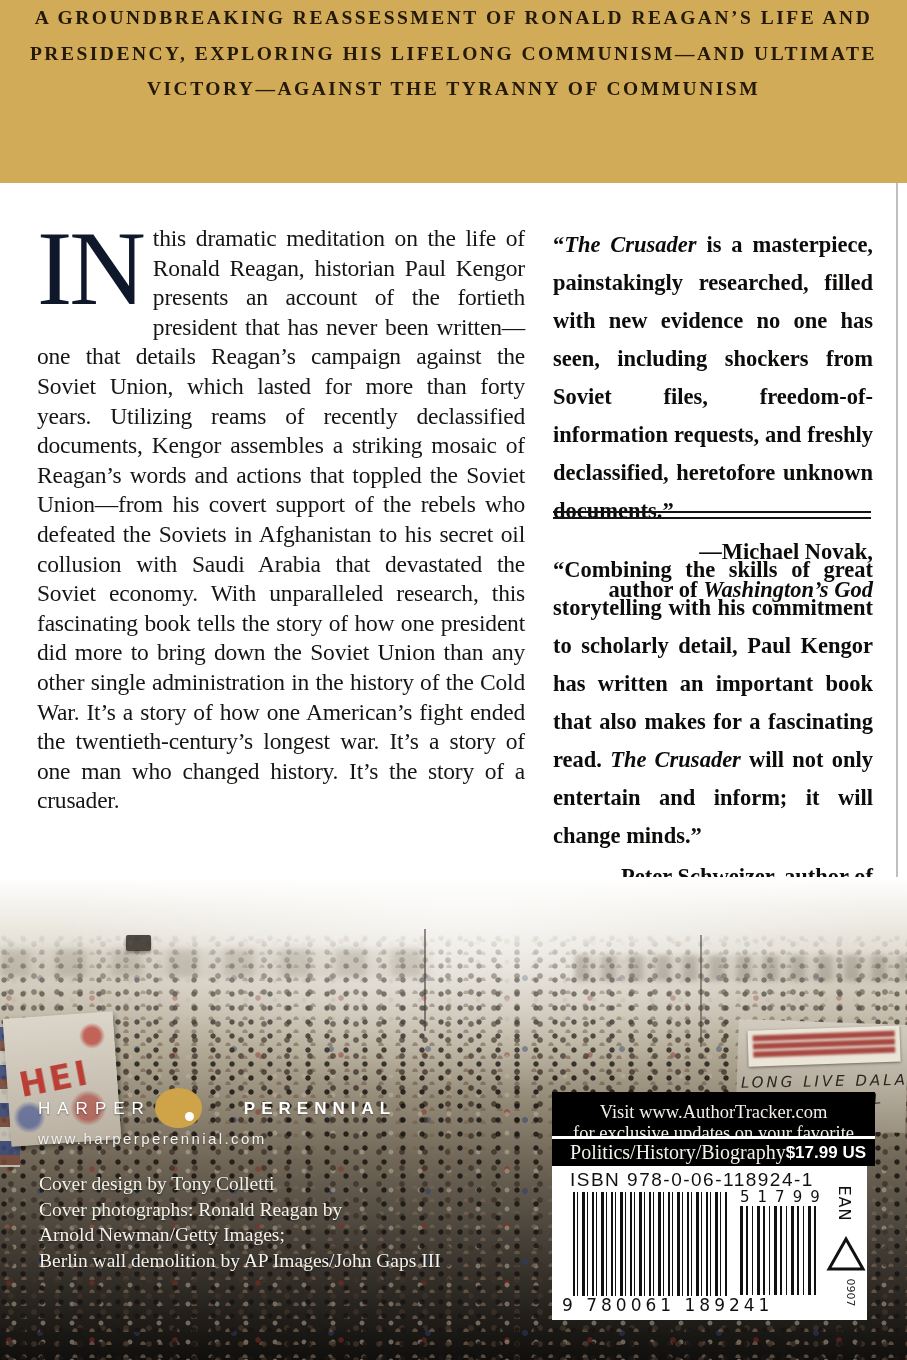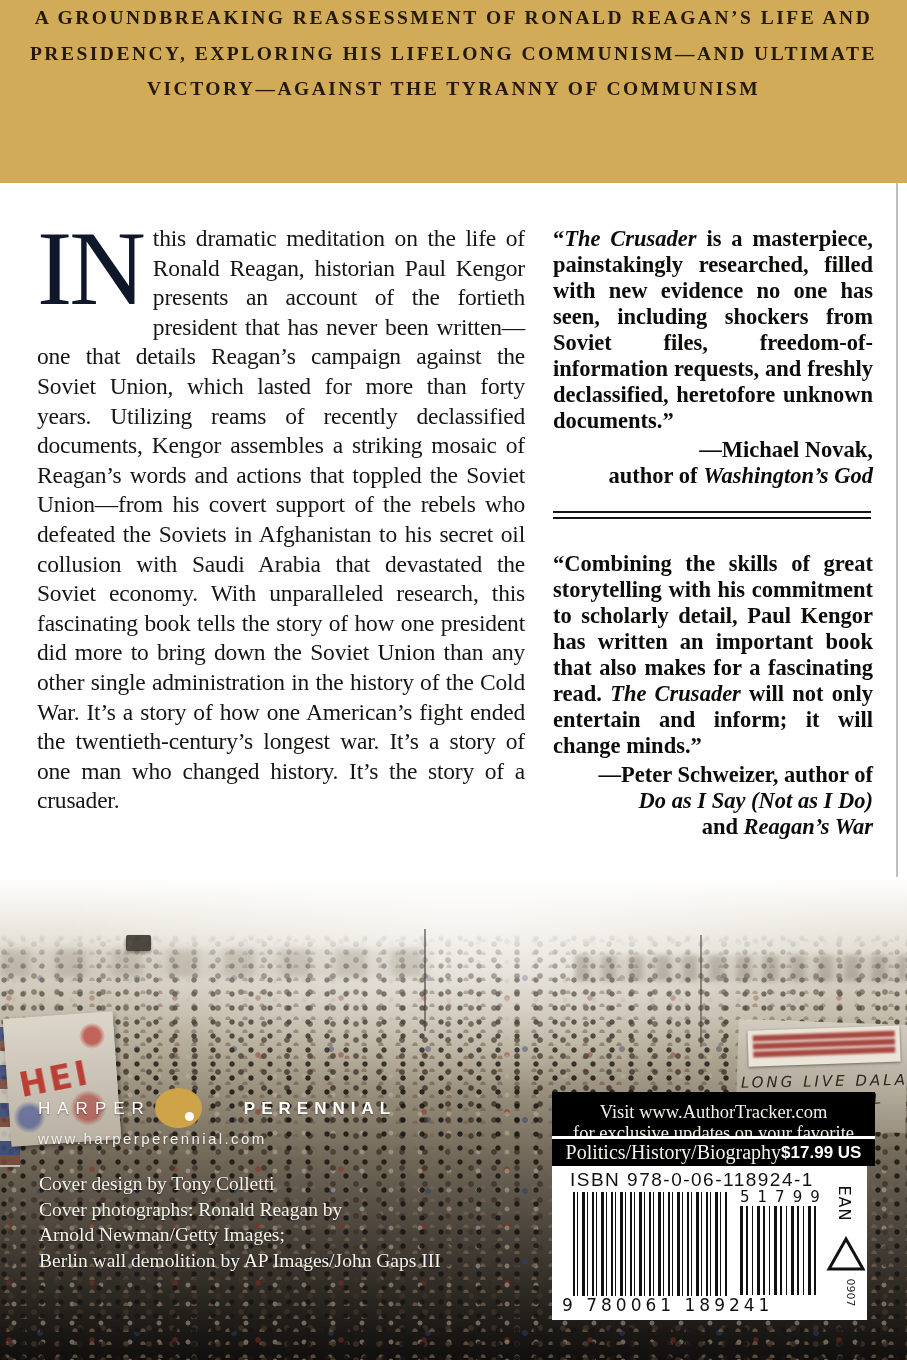--- a/index.html
+++ b/index.html
@@ -28,21 +28,21 @@
     text-align:justify; color:#171513;
   }
   .dropcap {
     float:left; font-size:106px; line-height:84px; height:86px;
     color:#0f172a; margin:3px 10px 0 0; letter-spacing:-3px; font-weight:normal;
   }
 
   
   .quote {
     position:absolute; left:553px; width:320px;
-    font-weight:bold; font-size:22.5px; line-height:26px;
+    font-weight:bold; font-size:22.5px; line-height:38px;
     text-align:justify; color:#0d0c0b;
   }
   .quote1 { top:226px; }
   .quote2 { top:551px; }
   .quote p { margin:0; }
   .quote .attr { text-align:right; margin-top:3px; font-weight:bold; }
   .quote em { font-style:italic; }
 
   .divider {
     position:absolute; left:553px; top:511px; width:318px; height:4px;
@@ -147,21 +147,21 @@
 
   
   .at-box {
     position:absolute; left:552px; top:215px; width:323px; height:44px;
     background:#000000; color:#f3f0e8; text-align:center;
     font-size:18.5px; line-height:20.5px; padding-top:10px; box-sizing:border-box;
   }
   .white-rule { position:absolute; left:552px; top:259px; width:323px; height:3px; background:#ffffff; }
   .cat-strip {
     position:absolute; left:552px; top:262px; width:323px; height:27px; background:#000000;
-    display:flex; justify-content:center; align-items:center;
+    display:flex; justify-content:flex-end; align-items:center;
     padding:0 9px; box-sizing:border-box;
   }
   .cat-label { color:#f5f2ea; font-size:20px; }
   .price-label { color:#ffffff; font-family:"Liberation Sans", sans-serif; font-weight:bold; font-size:17px; }
 
   .barcode-box { position:absolute; left:552px; top:289px; width:315px; height:154px; background:#ffffff; }
   .isbn-line { position:absolute; left:18px; top:3px; font-family:Liberation Sans, sans-serif;
     font-size:19px; letter-spacing:1.5px; color:#111111; white-space:nowrap; }
   .bars-main { position:absolute; left:21px; top:26px; width:154px; height:104px; background-color:#fff;
     background-image:repeating-linear-gradient(90deg,#111 0 2px,#fff 2px 4px,#111 4px 5px,#fff 5px 9px,#111 9px 12px,#fff 12px 14px,#111 14px 15px,#fff 15px 19px); }

